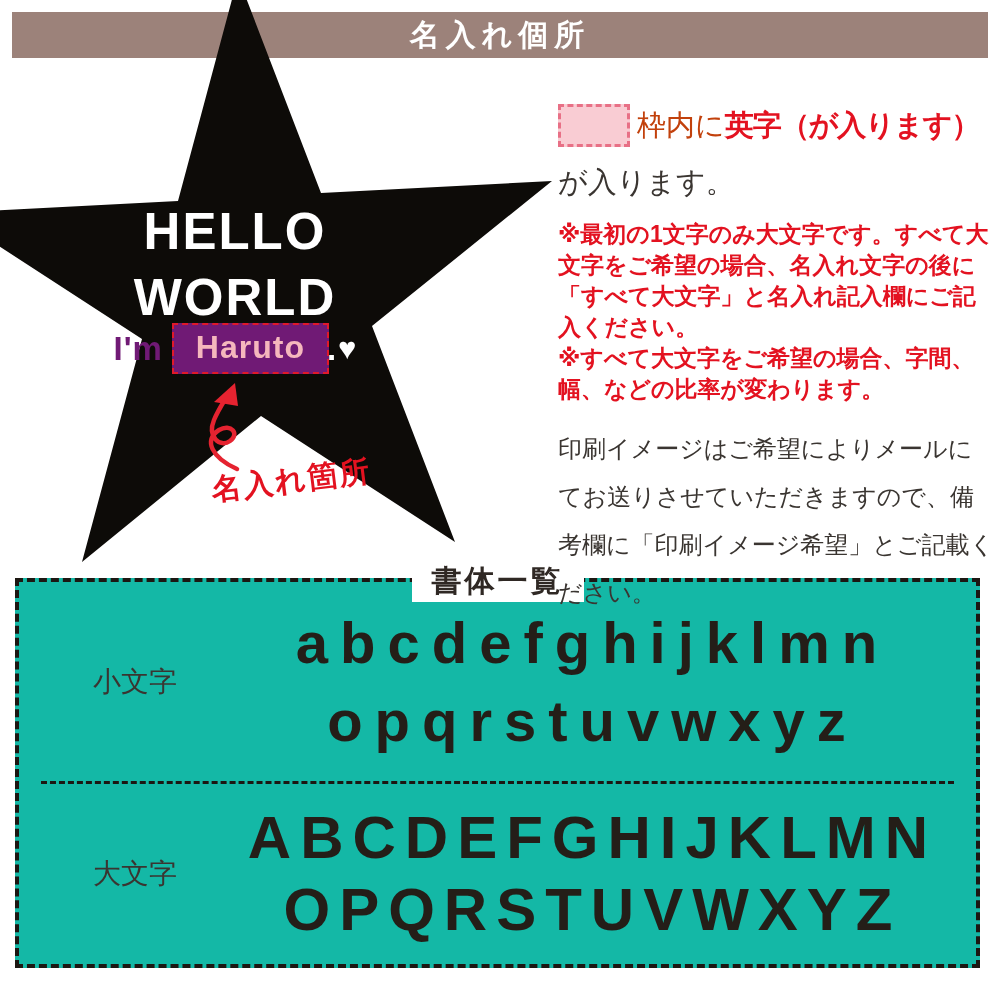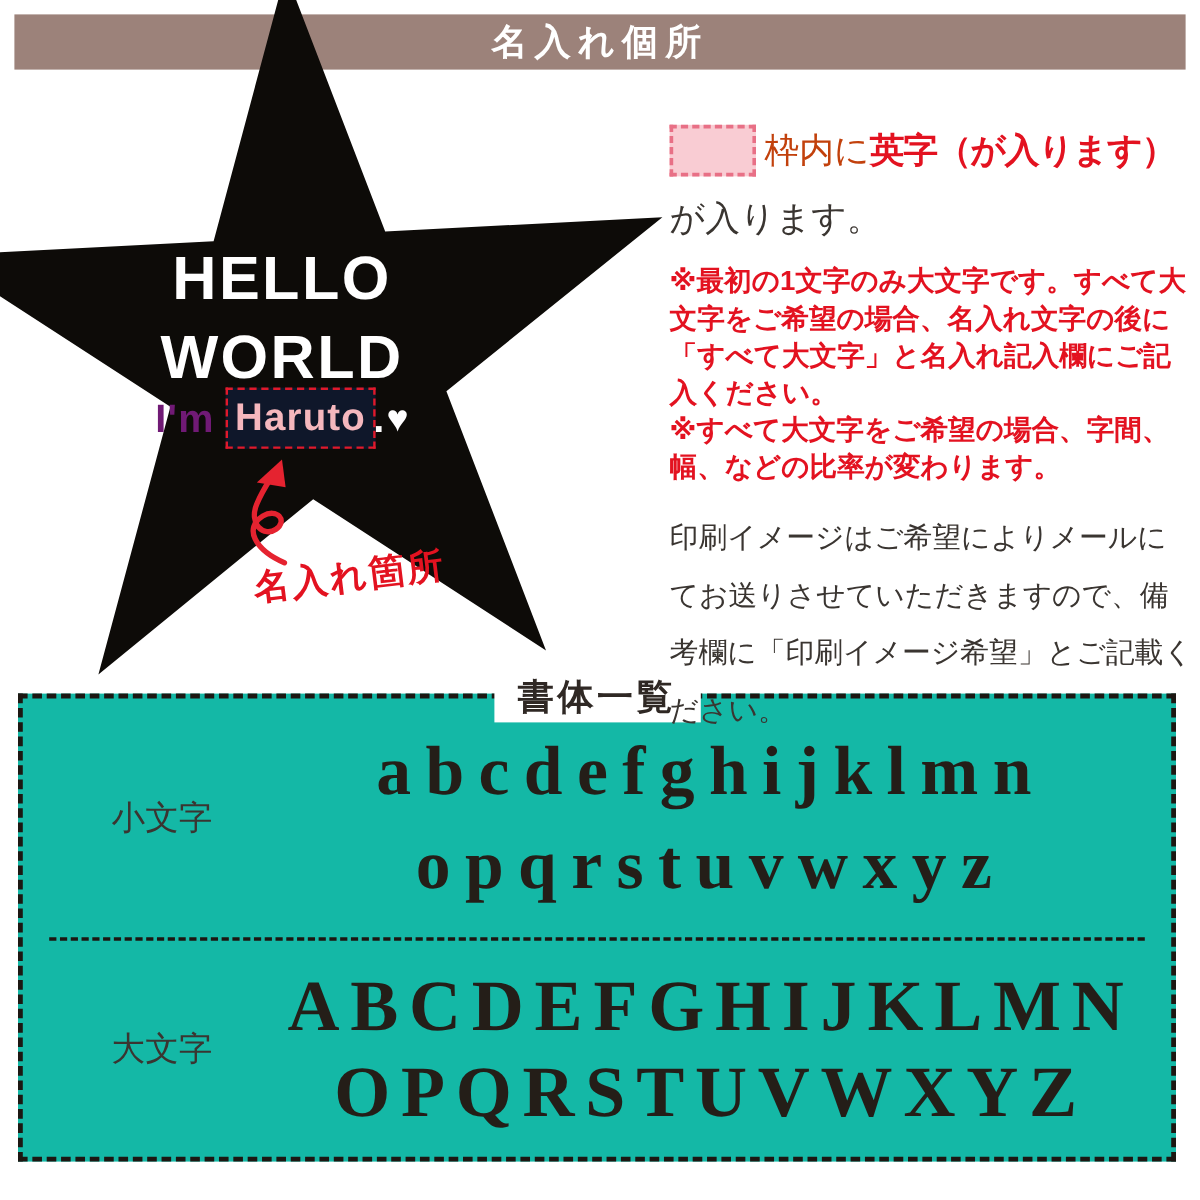--- a/index.html
+++ b/index.html
@@ -23,21 +23,21 @@
     color:#ffffff; font-size:51px; font-weight:bold; letter-spacing:2px; line-height:1;
   }
   .hello { top:206px; }
   .world { top:272px; }
 
   .name-row {
     position:absolute; left:95px; top:323px; width:280px; z-index:3;
     display:flex; align-items:center; justify-content:center;
   }
   .name-prefix { color:#701a75; font-size:33px; font-weight:bold; margin-right:9px; letter-spacing:1px; }
-  .name-box { background:#0f172a; border:2px dashed #e0192b; padding:4px 6px 6px; }
+  .name-box { background:#701a75; border:2px dashed #e0192b; padding:4px 22px 6px; }
   .name-text { color:#f5b7bd; font-size:32px; font-weight:bold; letter-spacing:1px; }
   .name-period { color:#fff; font-size:33px; font-weight:bold; margin-left:-2px; }
   .heart { color:#fff; font-size:31px; margin-left:2px; }
 
   .arrow-svg { position:absolute; left:195px; top:378px; z-index:4; }
 
   .pointer-label {
     position:absolute; left:214px; top:470px; z-index:4;
     color:#e31220; font-size:30px; font-weight:bold; letter-spacing:2px;
     transform:rotate(-7deg); transform-origin:left bottom; white-space:nowrap;
@@ -64,21 +64,21 @@
   .fontbox-title {
     position:absolute; top:-21px; left:50%; transform:translateX(-50%);
     background:#fff; padding:0 20px; font-size:30px; font-weight:bold;
     color:#2f2824; letter-spacing:3px; white-space:nowrap;
   }
   .font-row { display:flex; align-items:center; }
   .row-lower { height:199px; }
   .row-upper { height:180px; }
   .rowlabel { width:190px; padding-left:74px; box-sizing:border-box; flex:none; font-size:28px; color:#3a3531; }
   .letters { flex:1; text-align:center; font-weight:bold; color:#241e18; }
-  .alpha-line { font-size:58px; line-height:78px; letter-spacing:12px;font-family:Liberation Serif, serif; }
+  .alpha-line { font-size:58px; line-height:78px; letter-spacing:12px; }
   .row-upper .alpha-line { font-size:60px; line-height:72px; letter-spacing:9px; }
   .divider { border-top:3px dashed #1c1712; margin:0 22px; }
 </style>
 </head>
 <body>
 
 <div class="canvas">
 
   <div class="banner">
     <span class="banner-title">名入れ個所</span>

